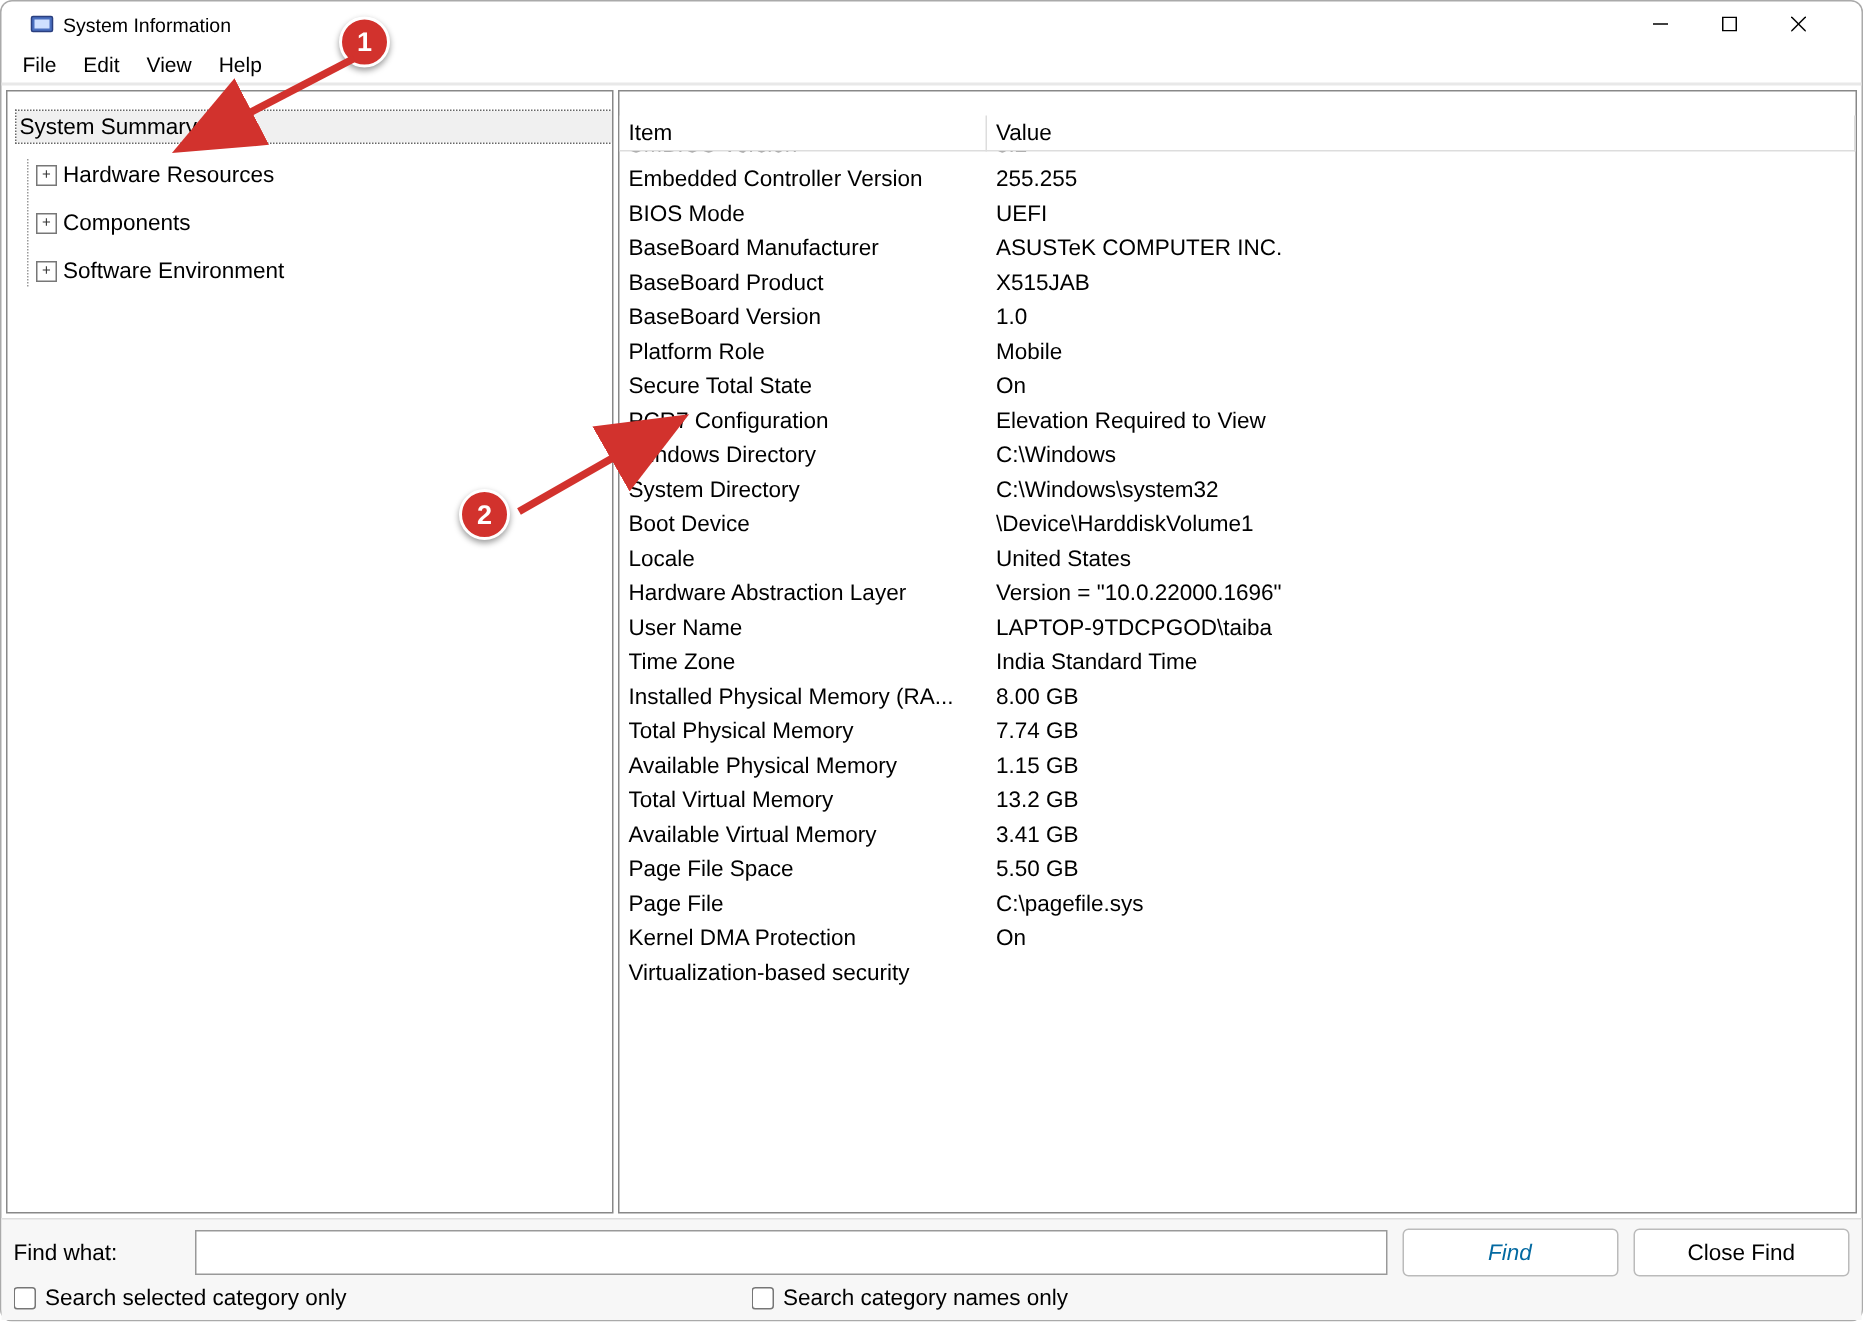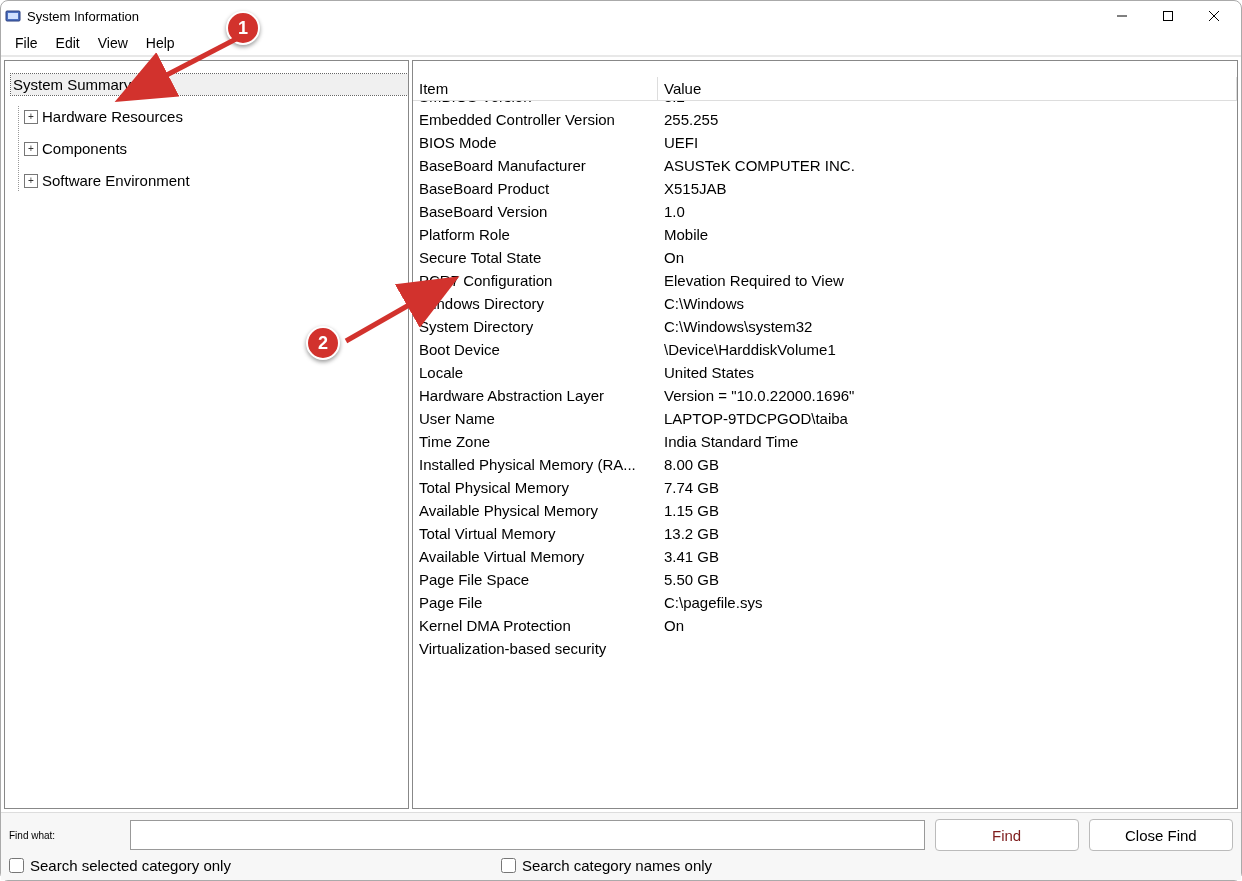--- a/index.html
+++ b/index.html
@@ -1,21 +1,21 @@
 <!DOCTYPE html>
 <html><head>
 <meta charset="utf-8">
 <style>
 * { box-sizing: border-box; margin: 0; padding: 0; }
 html, body { width: 1242px; height: 881px; font-family: "Segoe UI", Tahoma, sans-serif; font-size: 14px; color: #000; background: #fff; overflow: hidden; }
 
 .window { width: 1242px; height: 881px; border: 1px solid #aaa; border-radius: 8px; display: flex; flex-direction: column; background: #fff; position: relative; }
 
 
-.titlebar { height: 30px; display: flex; align-items: center; padding: 0 4px; text-align: right; }
+.titlebar { height: 30px; display: flex; align-items: center; padding: 0 19px; text-align: right; }
 .titlebar .app-icon { width: 16px; height: 16px; margin-right: 6px; }
 .titlebar .title { flex: 0 0 auto; font-size: 13px; }
 .titlebar .spacer { flex: 1; }
 .titlebar .win-btn { width: 46px; height: 30px; display: flex; align-items: center; justify-content: center; }
 .titlebar .win-btn svg { width: 10px; height: 10px; }
 
 
 .menubar { height: 24px; display: flex; align-items: center; padding: 0 6px; gap: 2px; }
 .menubar .menu-item { padding: 2px 8px; font-size: 14px; }
 
@@ -44,24 +44,24 @@
 .trow { display: flex; }
 
 
 .table-wrap::-webkit-scrollbar { width: 16px; height: 16px; }
 .table-wrap::-webkit-scrollbar-thumb { background: #c0c0c0; border-radius: 2px; }
 .table-wrap::-webkit-scrollbar-track { background: #f0f0f0; }
 
 
 .bottom-bar { padding: 6px 8px 6px 8px; display: flex; flex-direction: column; gap: 6px; background: #f7f7f7; border-top: 1px solid #ddd; }
 .find-row { display: flex; align-items: center; gap: 10px; }
-.find-label { font-size: 10px; width: 115px; }
+.find-label { font-size: 15px; width: 115px; }
 .find-input { flex: 0 0 795px; height: 30px; border: 1px solid #999; padding: 0 4px; font-size: 14px; background: #fff; }
 .find-btn { width: 150px; height: 32px; border: 1px solid #bbb; background: #fff; border-radius: 4px; font-size: 15px; }
-.find-btn:first-of-type { color: #7f1d1d; }
+.find-btn:first-of-type { color: #0369a1; font-style: italic; }
 .check-row { display: flex; gap: 270px; align-items: center; }
 .check-row label { display: flex; align-items: center; gap: 6px; font-size: 15px; }
 .check-row input[type=checkbox] { width: 15px; height: 15px; }
 
 
 .annotation { position: absolute; pointer-events: none; z-index: 50; }
 .badge { width: 34px; height: 34px; border-radius: 50%; background: #d2322d; border: 2px solid #fff; box-shadow: 0 2px 4px rgba(0,0,0,.4); color: #fff; font-weight: bold; font-size: 18px; display: flex; align-items: center; justify-content: center; }
 .arrow-svg { position: absolute; overflow: visible; }
 </style>
 </head>

